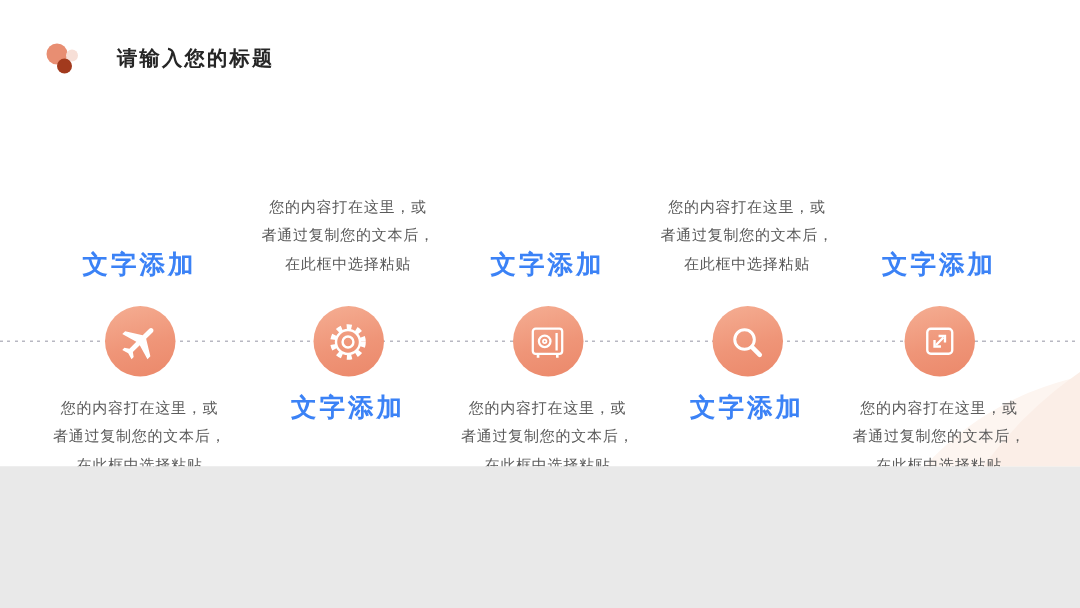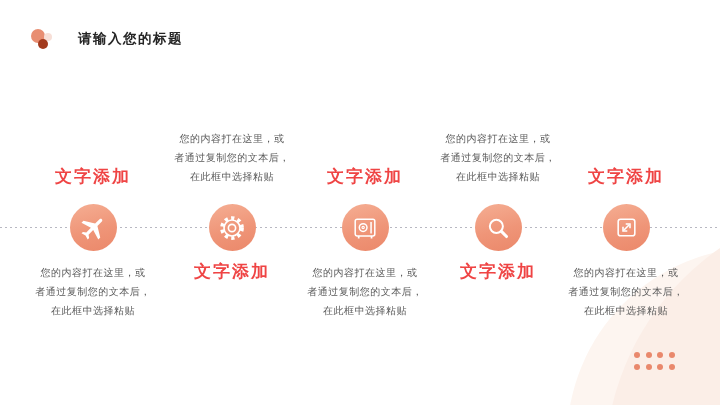--- a/index.html
+++ b/index.html
@@ -1,19 +1,19 @@
 <!DOCTYPE html>
 <html><head>
 <meta charset="utf-8">
 <style>
   * { margin:0; padding:0; box-sizing:border-box; }
   html,body { background:#e9e9e9; }
   body { font-family:"Liberation Sans","DejaVu Sans",sans-serif; }
   .slide {
-    position:relative; width:720px; height:405px;
+    position:relative; width:720px; height:311px;
     background:#ffffff; overflow:hidden;font-family:Liberation Serif, serif;
   }
   
   .logo-dot { position:absolute; border-radius:50%; }
   .logo-a { left:31px; top:29px; width:14px; height:14px; background:#E88E72; }
   .logo-b { left:44px; top:33px; width:8px;  height:8px;  background:#F7DFD7; }
   .logo-c { left:38px; top:39px; width:10px; height:10px; background:#A23A1D; }
   .title {
     position:absolute; left:78px; top:30px;
     font-size:13.5px; font-weight:700; color:#262626; letter-spacing:1.5px;
@@ -38,21 +38,21 @@
   .timeline {
     position:absolute; left:0; top:227px; width:720px; height:1px; z-index:1;
     background:repeating-linear-gradient(90deg,#B8B8C2 0 2px,transparent 2px 5px);
   }
   
   .col { position:absolute; top:120px; width:136px; height:200px; z-index:2; }
   .col-1 { left:25px; }  .col-2 { left:164px; } .col-3 { left:297px; }
   .col-4 { left:430px; } .col-5 { left:558px; }
   .heading {
     position:absolute; left:0; right:0; text-align:center;
-    font-size:17px; font-weight:600; color:#ef4444; letter-spacing:2px;
+    font-size:17px; font-weight:600; color:#3b82f6; letter-spacing:2px;
     line-height:22px;
   }
   .heading.above { top:46px; }
   .heading.below { top:141px; }
   .body-text {
     position:absolute; left:-10px; right:-10px; text-align:center;
     font-size:10px; line-height:19px; color:#5A5A5A;
     white-space:pre-line; letter-spacing:0.5px;
   }
   .body-text.above { top:9px; }

